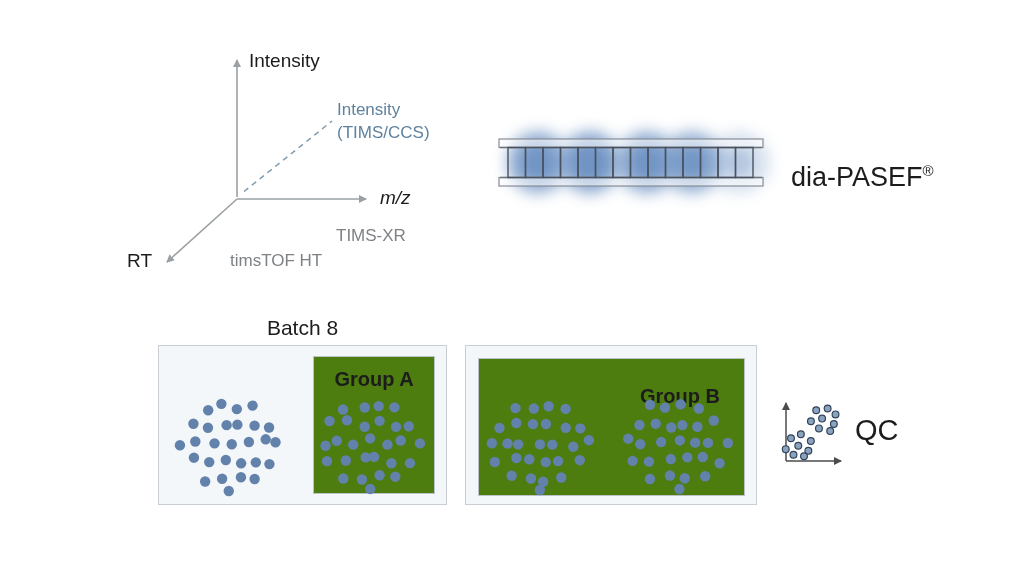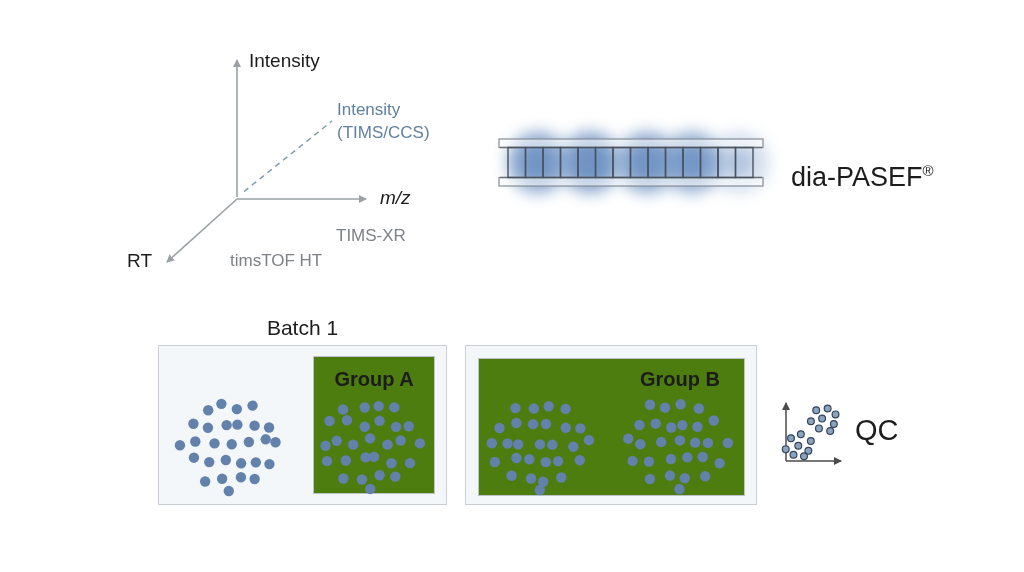--- a/index.html
+++ b/index.html
@@ -30,21 +30,21 @@
   #batch1-box{left:158px;}
   #batch2-box{left:465px;width:292px;}
   .batch-title{position:absolute;top:316px;width:289px;text-align:center;font-size:21px;}
   #batch1-title{left:158px;}
   #batch2-title{left:465px;width:292px;}
   .group-box{position:absolute;background:#4d7c0f;border:1px solid #bcc2c9;box-sizing:border-box;font-weight:bold;}
   #groupA-box{right:11px;top:10px;width:122px;height:138px;}
   #groupB-box{left:12px;top:12px;right:11px;bottom:8px;}
   .group-label{position:absolute;font-size:20px;}
   #groupA-label{left:0;right:0;top:11px;text-align:center;}
-  #groupB-label{right:24px;top:9px;}
+  #groupB-label{right:24px;top:26px;}
   
   #qc-label{left:855px;top:414px;font-size:29px;}
   #dots-overlay{left:0;top:0;pointer-events:none;}
 </style>
 </head>
 <body>
 
 <div id="canvas">
 
   <svg class="abs" id="axes3d" style="left:110px;top:40px" width="290" height="240" viewBox="110 40 290 240">
@@ -111,21 +111,21 @@
         <rect x="683" y="147.5" width="17.5" height="30" fill="none" stroke="#49525e" stroke-width="1.4"></rect>
         <rect x="700.5" y="147.5" width="17.5" height="30" fill="none" stroke="#49525e" stroke-width="1.4"></rect>
         <rect x="718" y="147.5" width="17.5" height="30" fill="none" stroke="#49525e" stroke-width="1.4"></rect>
         <rect x="735.5" y="147.5" width="17.5" height="30" fill="none" stroke="#49525e" stroke-width="1.4"></rect>
       </g>
   </svg>
   <div class="lbl t-dark" id="brand-label">
     <span>dia-PASEF</span><span class="reg">®</span>
   </div>
 
-  <div class="batch-title t-dark" id="batch1-title">Batch 1</div>
+  <div class="batch-title t-dark" id="batch1-title">Batch 8</div>
   <div class="batch-box" id="batch1-box">
     <div class="group-box" id="groupA-box">
       <div class="group-label t-dark" id="groupA-label">Group A</div>
     </div>
   </div>
 
   <div class="batch-box" id="batch2-box">
     <div class="group-box" id="groupB-box">
       <div class="group-label t-dark" id="groupB-label">Group B</div>
     </div>

